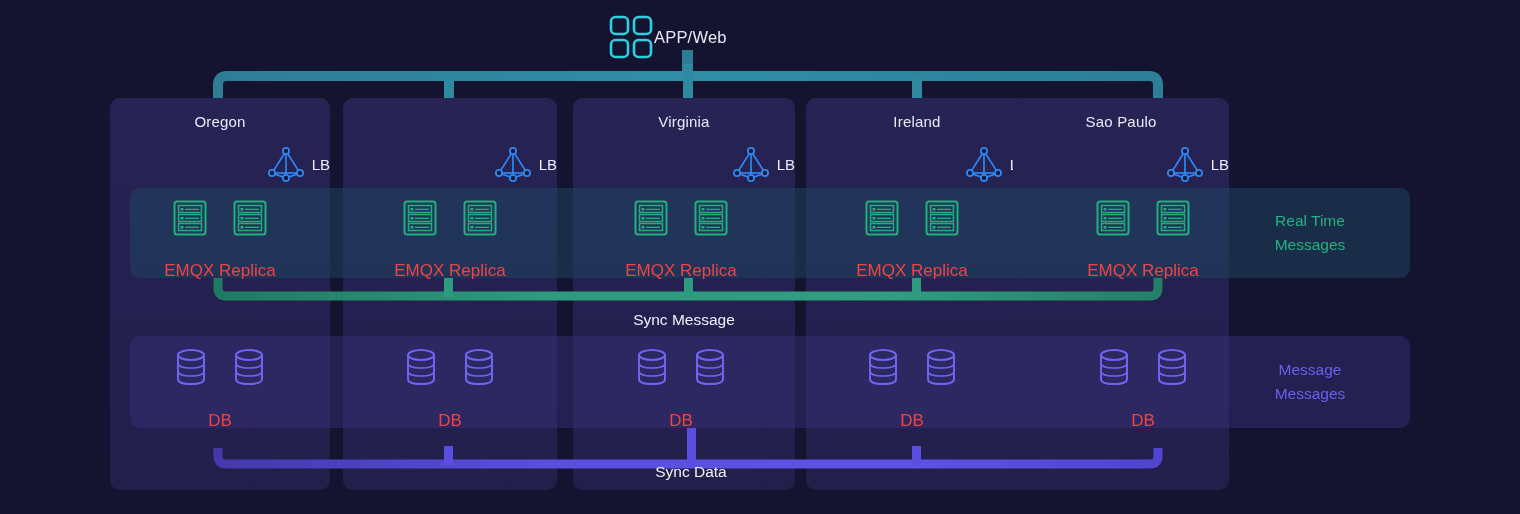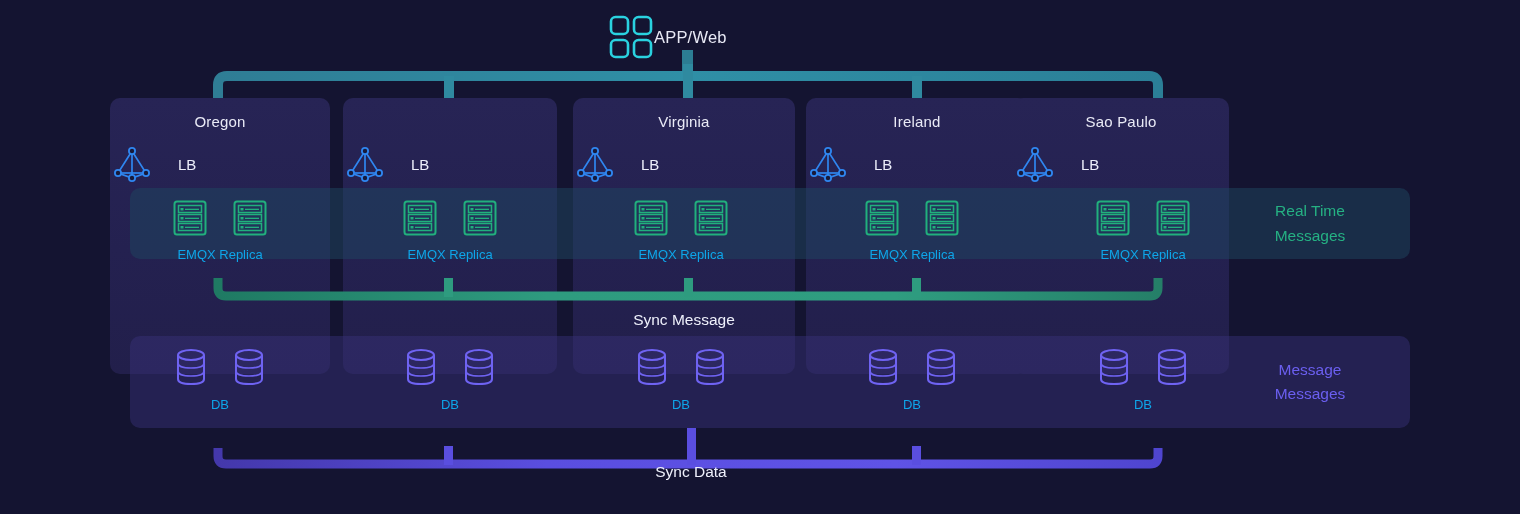--- a/index.html
+++ b/index.html
@@ -31,61 +31,61 @@
     position: absolute; left: 682px; top: 50px;
     width: 11px; height: 26px;
     background: #2c7d93;
   }
 
   
   .layer { position: absolute; left: 0; top: 0; width: 1520px; height: 514px; pointer-events: none; }
 
   
   .card {
-    position: absolute; top: 98px; height: 276px;
+    position: absolute; top: 98px; height: 392px;
     border-radius: 10px;
     background: linear-gradient(180deg,#272455 0%, #242150 55%, #221f4b 100%);
   }
 
   .card-title {
     position: absolute; top: 15px; left: 0; right: 0;
     text-align: center;
     color: #e9eaf6; font-size: 15px; letter-spacing: .2px;
   }
   .card-lb {
     position: absolute; top: 46px; left: 0; right: 0;
-    display: flex; align-items: center; justify-content: flex-start; gap: 24px;
+    display: flex; align-items: center; justify-content: flex-end; gap: 4px;
   }
   .lb-icon { width: 44px; height: 40px; display: block; }
   .lb-label { color: #eceefa; font-size: 15px; }
 
   
   .band {
     position: absolute; left: 130px; width: 1280px;
     border-radius: 10px;
   }
-  .band-rt { top: 188px; height: 71px; background: rgba(30,70,96,.50); }
+  .band-rt { top: 188px; height: 90px; background: rgba(30,70,96,.50); }
   .band-hist { top: 336px; height: 92px; background: rgba(56,50,122,.46); }
 
   .band-note {
     position: absolute; right: 0; top: 0; width: 200px; height: 100%;
     display: flex; flex-direction: column; align-items: center; justify-content: center;
     font-size: 15.5px; line-height: 1.55; text-align: center;
   }
   .note-rt { color: #25b183; }
   .note-hist { color: #6b5ff0; }
 
   
   .nodegroup {
     position: absolute;
     display: flex; flex-direction: column; align-items: center;
   }
   .nodegroup .icons { display: flex; gap: 24px; }
   .nodegroup .caption {
-    margin-top: 9px; color: #0ea5e9; font-size: 13px; white-space: nowrap;
+    margin-top: 23px; color: #ef4444; font-size: 17px; white-space: nowrap;
   }
   .rt-group { top: 198px; }
   .db-group { top: 346px; }
   .srv-icon { width: 36px; height: 40px; display: block; }
   .db-icon  { width: 34px; height: 42px; display: block; }
 
   
   .sync-label {
     position: absolute; text-align: center;
     color: #eef0fb; font-size: 15.5px; white-space: nowrap;

